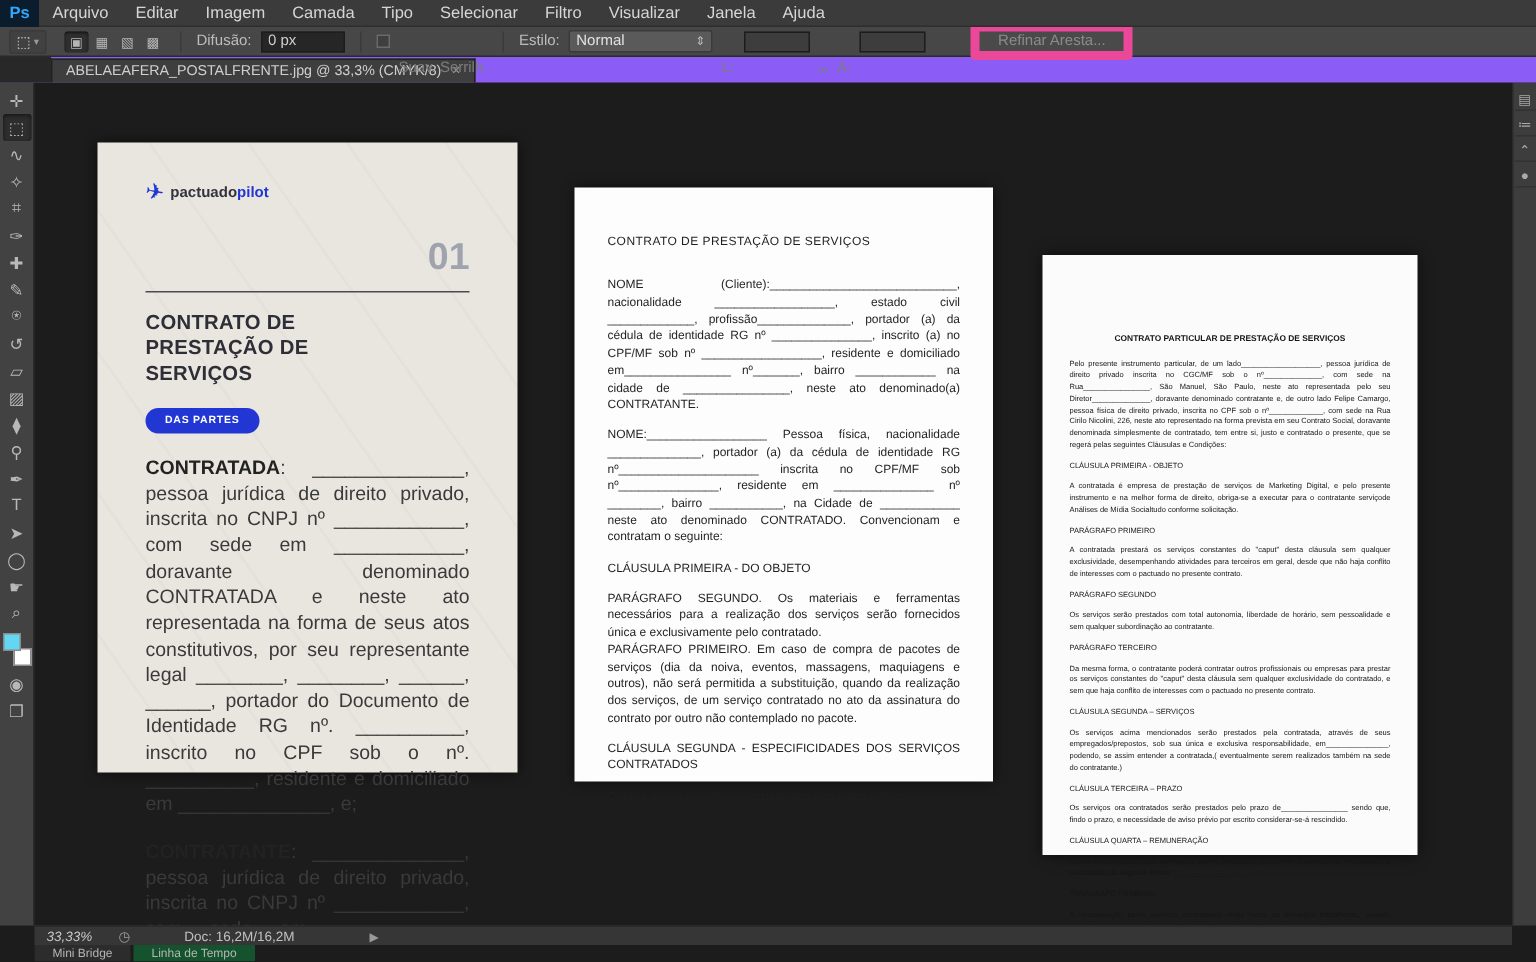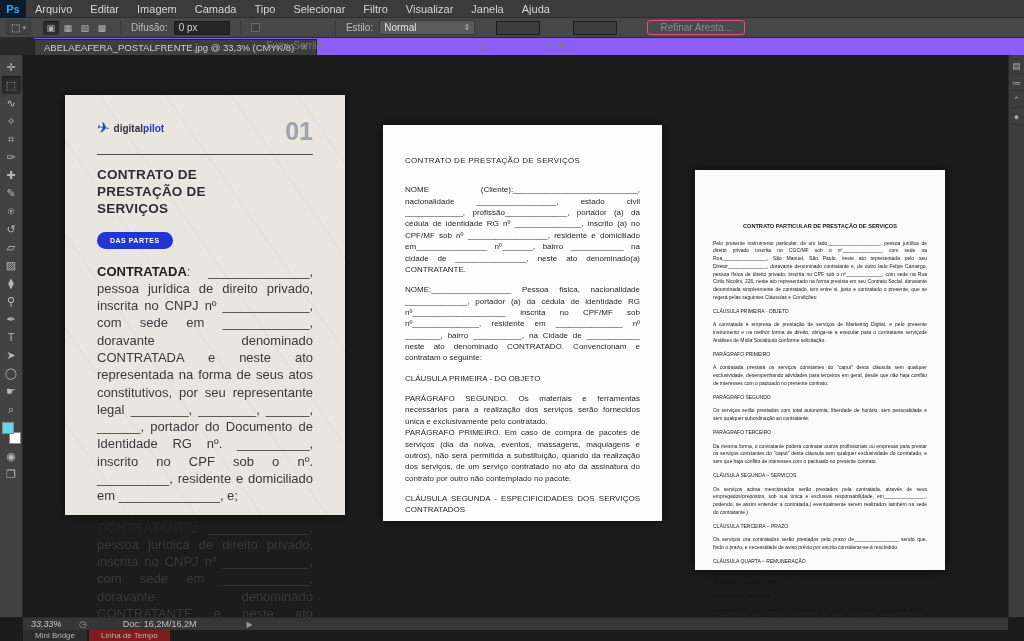--- a/index.html
+++ b/index.html
@@ -25,21 +25,21 @@
   .opt-label { color:#bdbdbd; }
   .opt-label.dim, .dim { color:#7d7d7d;margin-top:36px; }
   .opt-input { width:56px; height:14px; background:#262626; border:1px solid #1d1d1d; color:#d0d0d0;
                font-size:10px; padding:0 4px; }
   .opt-input.small { width:44px; background:#3d3d3d; color:#8a8a8a; }
   .checkbox { width:9px; height:9px; border:1px solid #6a6a6a; background:#3f3f3f; display:inline-block; }
   .dropdown { display:flex; align-items:center; background:#5a5a5a; border:1px solid #3a3a3a;
               border-radius:2px; height:15px; padding:0 4px; gap:10px; color:#e2e2e2; min-width:96px;
               justify-content:space-between; }
   .sep { width:1px; height:14px; background:#3a3a3a; margin:0 4px; }
-  .refine-btn { margin-left:24px; background:#4a4a4a; border:1px solid #ec4899; border-radius:3px;
+  .refine-btn { margin-left:24px; background:#4a4a4a; border:6px solid #ec4899; border-radius:3px;
                 color:#8b8b8b; font-size:10px; padding:1px 12px; }
 
   .tab-bar { position:absolute; top:38px; left:0; right:0; height:17px; background:#8b5cf6;
              display:flex; align-items:flex-end; z-index:28; }
   .tab-bar .edge { width:34px; height:100%; background:#282828; }
   .doc-tab { background:#3e3e3e; color:#cfcfcf; font-size:9.5px; height:16px; display:flex;
              align-items:center; gap:7px; padding:0 9px; border:1px solid #222; border-bottom:none; }
   .doc-tab .close { color:#9c9c9c; font-size:10px; }
 
   
@@ -67,21 +67,21 @@
 
   
   .doc1 { left:42px; top:40px; width:280px; height:420px; background:#e9e6e0; color:#3c3c3c;
           padding:24px 32px 18px 32px;
           background-image:repeating-linear-gradient(55deg, rgba(0,0,0,0) 0 52px, rgba(0,0,0,.02) 52px 54px); }
   .d1-head { display:flex; justify-content:space-between; align-items:flex-start; }
   .d1-logo { display:flex; align-items:center; gap:4px; }
   .d1-plane { color:#2236d4; font-size:15px; transform:rotate(10deg); }
   .d1-brand { font-size:10px; font-weight:bold; color:#33333d; }
   .d1-brand .pilot { color:#2236d4; }
-  .d1-num { font-size:25px; font-weight:bold; color:#9fa3ad; line-height:1; }
+  .d1-num { font-size:25px; font-weight:bold; color:#9fa3ad; line-height:1;margin-top:40px; }
   .d1-rule { border:none; border-top:1px solid #4a4a52; margin:10px 0 12px 0; }
   .d1-title { font-size:13.5px; font-weight:bold; color:#2e2e36; line-height:1.25; width:180px;
               letter-spacing:.2px; }
   .d1-badge { display:inline-block; margin-top:14px; color:#fff; font-size:7px; font-weight:bold;
               letter-spacing:.5px; padding:5px 13px; border-radius:10px; }
   .d1-para { font-size:13px; line-height:1.33; text-align:justify; overflow-wrap:break-word;
              margin-top:14px; color:#3a3a3a; }
   .d1-para .lead { font-weight:bold; color:#222; }
   .d1-sign { display:flex; justify-content:space-between; margin-top:30px; }
   .d1-sig { width:44%; border-top:1px solid #55555c; text-align:center; font-size:5.5px;
@@ -106,21 +106,21 @@
                 display:flex; align-items:center; gap:10px; font-size:9px; color:#c7c7c7;
                 padding:0 8px; border-top:1px solid #2a2a2a; }
   .status-zoom { min-width:38px;font-style:italic; }
   .status-icon { color:#9a9a9a; font-size:9px; }
   .status-doc { color:#c0c0c0; margin-left:26px; }
   .status-flyout { margin-left:40px; color:#9a9a9a; font-size:8px; }
   .bottom-tabs { position:absolute; left:23px; bottom:0; height:11px; display:flex; gap:2px;
                  overflow:hidden; }
   .btab { font-size:8px; color:#b5b5b5; padding:1px 12px 4px 12px; }
   .btab.inactive { background:#2c2c2c;padding-left:12px; }
-  .btab.active { background:#7f1d1d; }
+  .btab.active { background:#14532d; }
 </style>
 </head>
 <body>
 
 <div class="menu-bar">
   <div class="ps-logo">Ps</div>
   <div style="display:flex">
 
   <span class="menu-item">Arquivo</span>
       <span class="menu-item">Editar</span>
@@ -208,21 +208,21 @@
     <div class="tool below-swatch">◉</div>
     <div class="tool">❐</div>
   </div>
 
   <div class="canvas">
 
     <div class="doc doc1">
       <div class="d1-head">
         <div class="d1-logo">
           <span class="d1-plane">✈</span>
-          <span class="d1-brand"><span>digital</span><span class="pilot">pilot</span></span>
+          <span class="d1-brand"><span>pactuado</span><span class="pilot">pilot</span></span>
         </div>
         <div class="d1-num">01</div>
       </div>
       <hr class="d1-rule">
       <div class="d1-title">CONTRATO DE PRESTAÇÃO DE SERVIÇOS</div>
       <span class="d1-badge" style="background-color: rgb(34, 54, 212);">DAS PARTES</span>
       <p class="d1-para"><span class="lead">CONTRATADA</span><span>: ______________, pessoa jurídica de direito privado, inscrita no CNPJ nº ____________, com sede em ____________, doravante denominado CONTRATADA e neste ato representada na forma de seus atos constitutivos, por seu representante legal ________, ________, ______, ______, portador do Documento de Identidade RG nº. __________, inscrito no CPF sob o nº. __________, residente e domiciliado em ______________, e;</span></p>
       <p class="d1-para"><span class="lead">CONTRATANTE</span><span>: ______________, pessoa jurídica de direito privado, inscrita no CNPJ nº ____________, com sede em ____________, doravante denominado CONTRATANTE e neste ato representada na forma de seus atos constitutivos, por seu representante legal ________, ________, ______, ______, portador do Documento de Identidade RG nº. __________, inscrito no CPF sob o nº. __________, residente e domiciliado em ______________, e;</span></p>
       <div class="d1-sign">
         <div class="d1-sig">Assinatura do Contratante</div>

